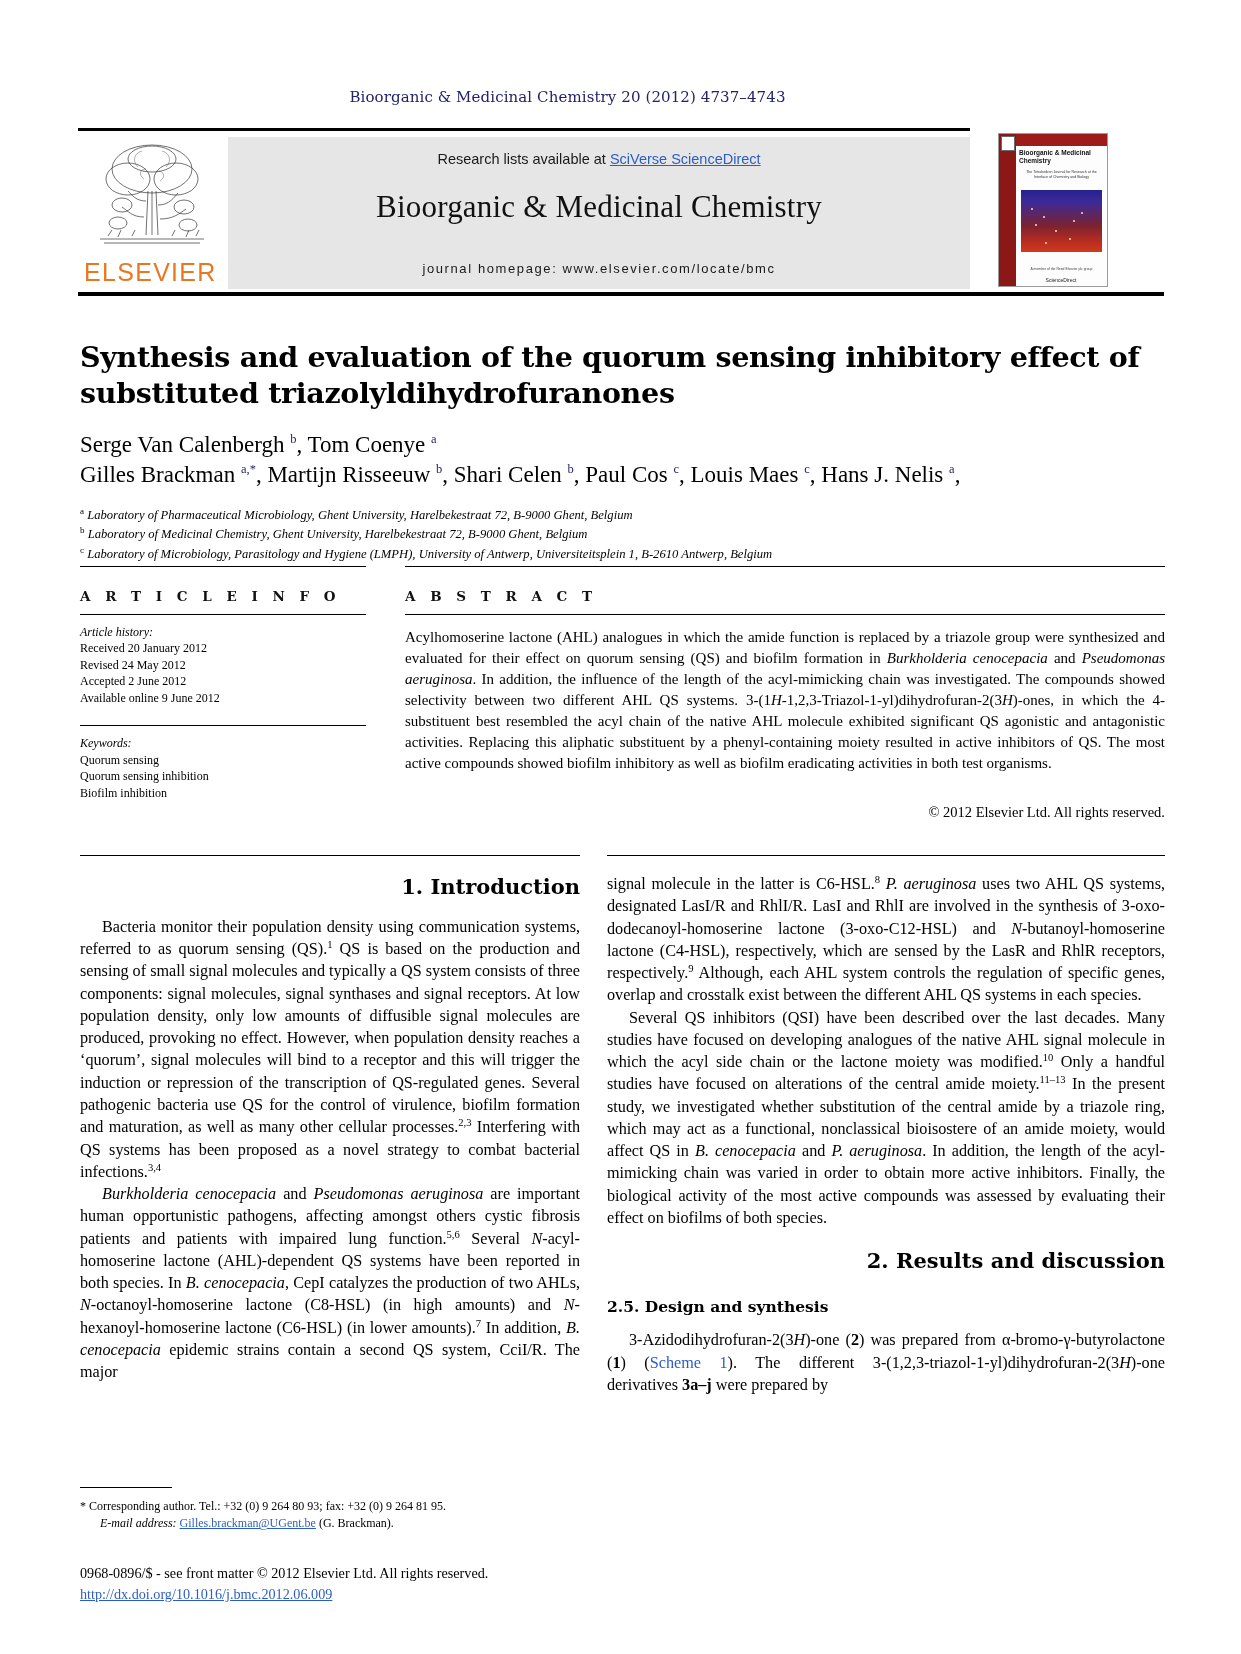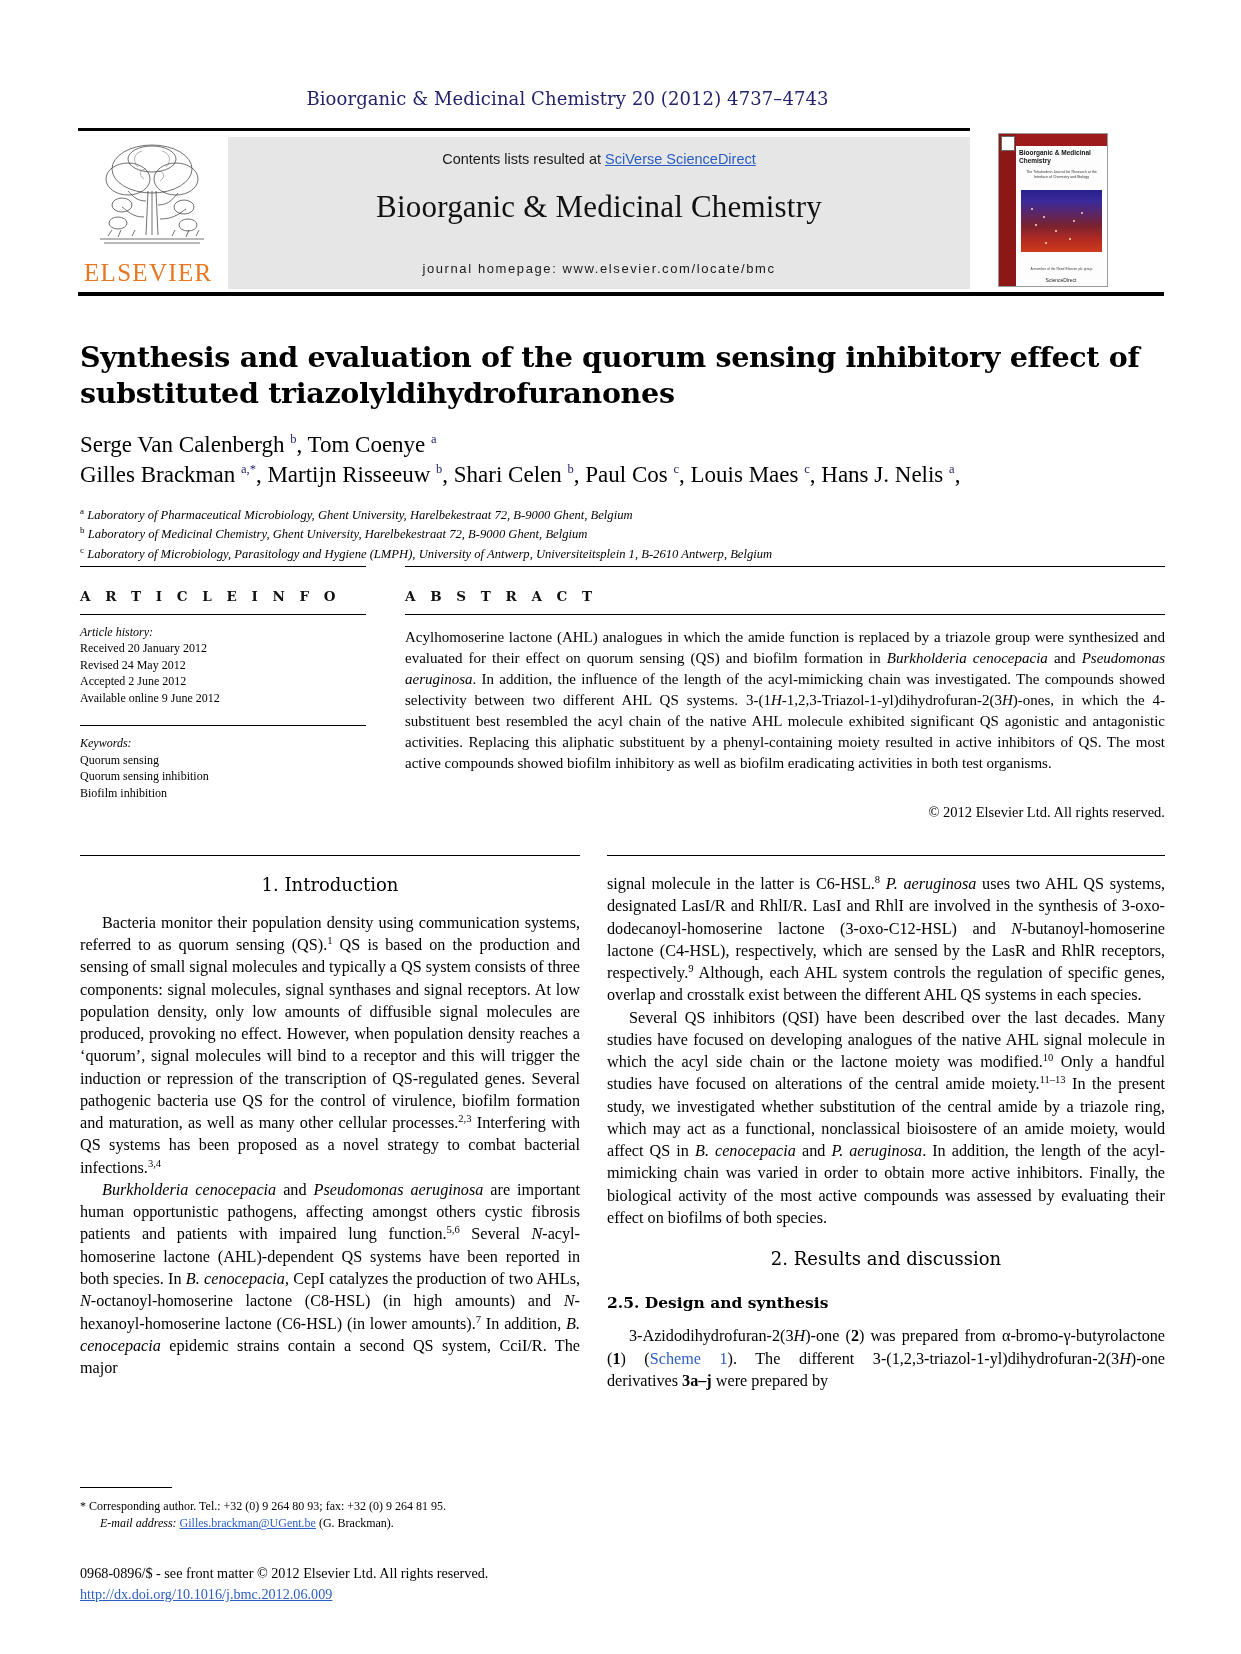--- a/index.html
+++ b/index.html
@@ -22,21 +22,21 @@
   }
 
   
   .running-head {
     position: absolute;
     top: 88px;
     left: 0;
     width: 1135px;
     text-align: center;
     font-family: "DejaVu Serif", serif;
-    font-size: 18px;
+    font-size: 15px;
     color: #23236b;
     letter-spacing: 0.1px;
   }
 
   
   .masthead {
     position: absolute;
     top: 128px;
     left: 78px;
     width: 1086px;
@@ -63,21 +63,21 @@
     height: 152px;
     position: relative;
     flex: 0 0 150px;
     background: #ffffff;
   }
   .tree-svg { position: absolute; top: 2px; left: 10px; }
   .elsevier-word {
     position: absolute;
     bottom: 2px;
     left: 6px;
-    font-family: Liberation Serif, serif;
+    font-family: Liberation Sans, sans-serif;
     font-size: 25px;
     letter-spacing: 1.3px;
     color: #e87722;
     font-weight: 400;
   }
   .journal-band {
     flex: 1 1 auto;
     background: #e6e6e6;
     position: relative;
   }
@@ -293,24 +293,24 @@
     font-family: "Liberation Serif", serif;
     font-size: 16.2px;
     line-height: 1.375;
     text-align: justify;
     color: #000;
   }
   .col-l { left: 0; }
   .col-r { left: 527px; width: 558px; }
   .col h2 {
     font-family: "DejaVu Serif", serif;
-    font-size: 18px;
-    font-weight: normal;
+    font-size: 21px;
+    font-weight: bold;
     margin: 0 0 14px 0;
-    text-align: center;
+    text-align: right;
   }
   .col h3 {
     font-family: "DejaVu Serif", serif;
     font-size: 15.5px;
     font-weight: bold;
     margin: 20px 0 12px 0;
     text-align: left;
   }
   .col p { margin: 0; text-indent: 22px; }
   .col p.noindent { text-indent: 0; }
@@ -382,21 +382,21 @@
           <g stroke="#555" stroke-width="0.6" fill="none" opacity="0.8">
             <path d="M50 28 C44 22 46 14 54 12 M78 28 C84 22 82 14 74 12"></path>
             <path d="M56 40 C50 36 52 30 58 30 M72 42 C78 38 76 32 70 32"></path>
           </g>
         </svg>
         <div class="elsevier-word">ELSEVIER</div>
       </div>
 
       <div class="journal-band">
         <div class="contents-line">
-          <span>Contents lists resulted at </span><a class="sd-link" href="#">SciVerse ScienceDirect</a>
+          <span>Research lists available at </span><a class="sd-link" href="#">SciVerse ScienceDirect</a>
         </div>
         <div class="journal-title">Bioorganic &amp; Medicinal Chemistry</div>
         <div class="journal-homepage">journal homepage: www.elsevier.com/locate/bmc</div>
       </div>
     </div>
 
     <div class="cover-thumb">
       <div class="cover-topbar"></div>
       <div class="cover-redbar"></div>
       <div class="cover-leftstrip"></div>

